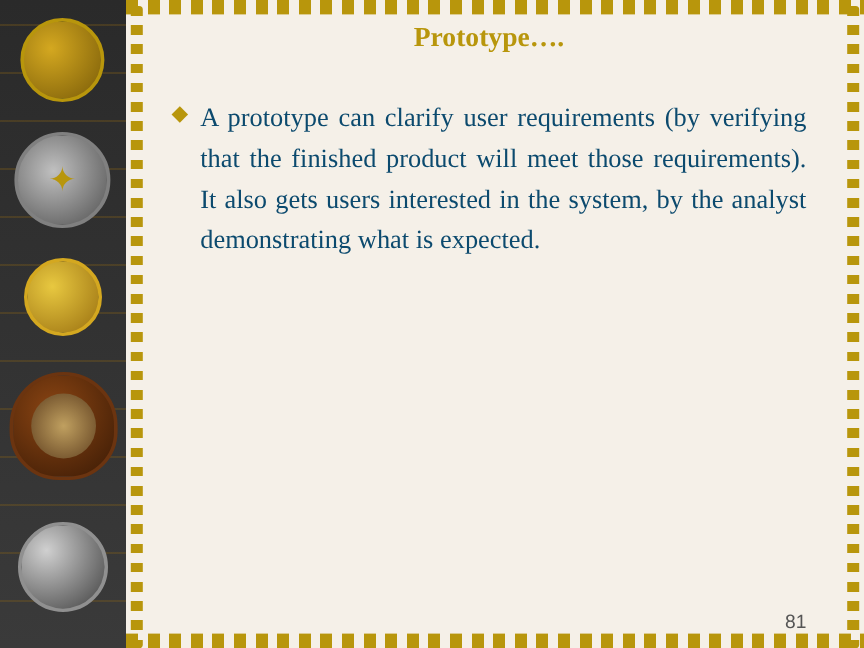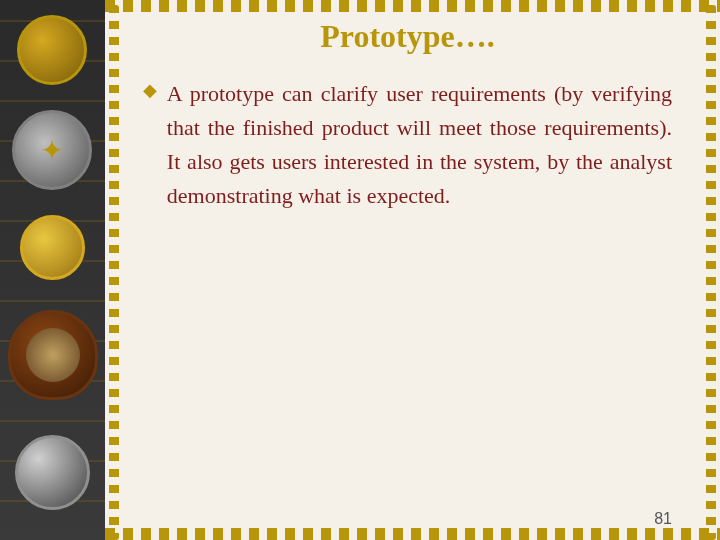--- a/index.html
+++ b/index.html
@@ -174,24 +174,24 @@
       top: 0;
       bottom: 0;
       background: #f5f0e8;
       display: flex;
       flex-direction: column;
       padding: 18px 30px 18px 20px;
     }
 
     .slide-title {
       color: #b8960c;
-      font-size: 32px;
+      font-size: 23px;
       font-weight: bold;
       text-align: center;
-      margin-bottom: 22px;
+      margin-bottom: 37px;
       font-family: Georgia, serif;
     }
 
     .slide-body {
       flex: 1;
       display: flex;
       flex-direction: column;
       justify-content: flex-start;
     }
 
@@ -203,21 +203,21 @@
 
     .bullet-diamond {
       color: #b8960c;
       font-size: 18px;
       margin-top: 2px;
       flex-shrink: 0;
     }
 
     .bullet-text {
       font-size: 22px;
-      color: #7f1d1d;
+      color: #0c4a6e;
       line-height: 1.55;
       text-align: justify;
       font-family: Georgia, serif;
     }
 
     .slide-number {
       position: absolute;
       bottom: 12px;
       right: 30px;
       font-size: 16px;

